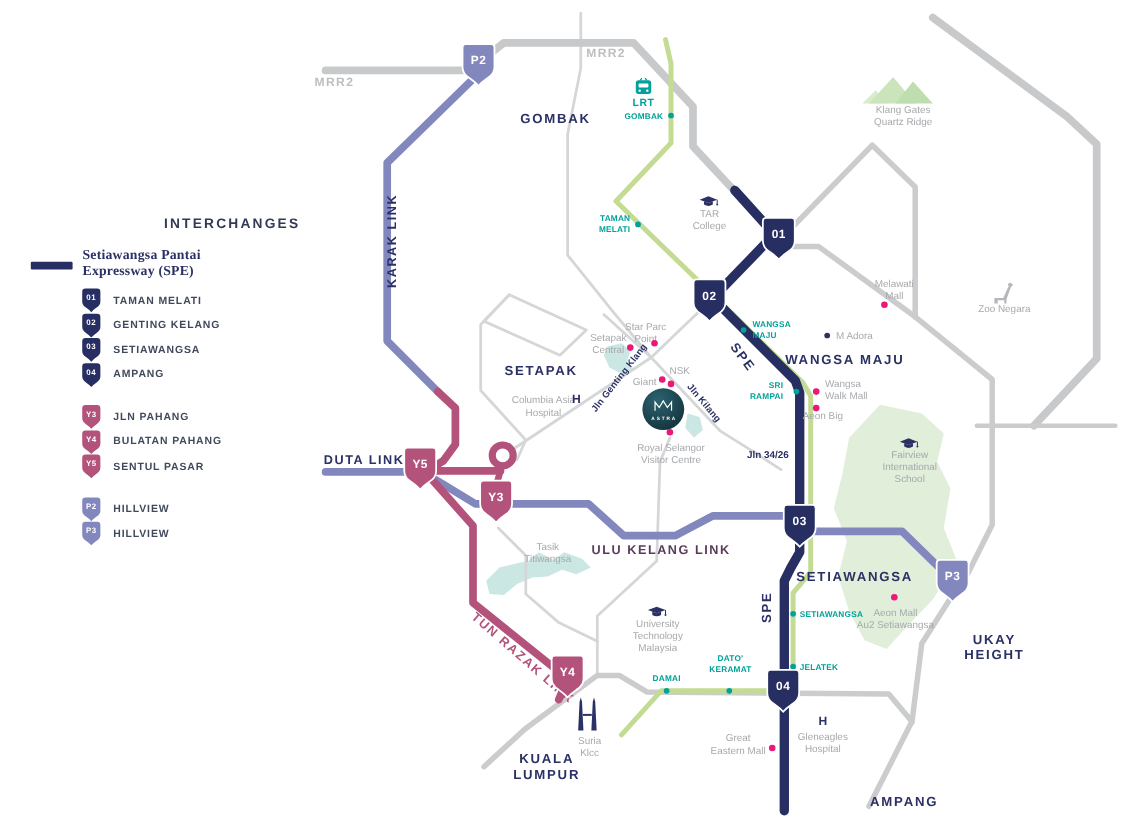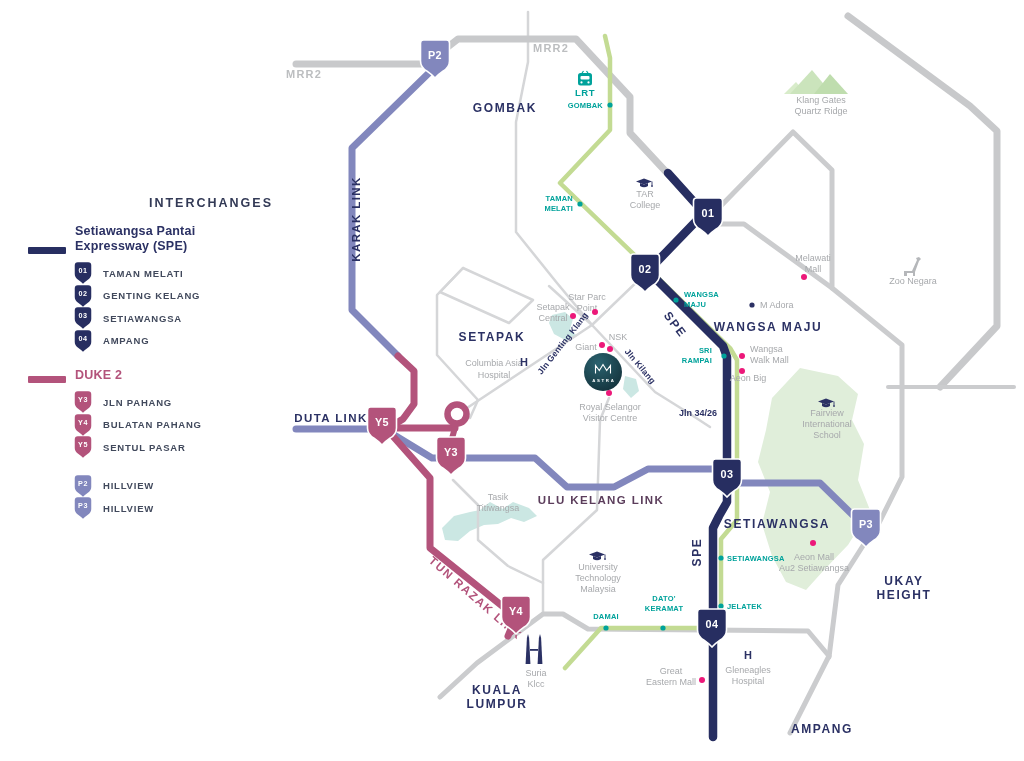--- a/index.html
+++ b/index.html
@@ -16,21 +16,21 @@
   .jln{font-weight:700;font-size:9px;fill:#2B3164;}
   .teal{font-weight:700;font-size:7.5px;fill:#00A29B;letter-spacing:0.2px;}
   .tealbig{font-weight:700;font-size:9.5px;fill:#00A29B;letter-spacing:0.5px;}
   .poi{font-size:9px;fill:#A7A9AC;}
   .hmark{font-weight:700;font-size:11px;fill:#2B3164;}
   .shieldTxt{font-weight:700;fill:#fff;letter-spacing:0.5px;}
   .logoTxt{font-weight:700;font-size:4.3px;fill:#fff;letter-spacing:1.7px;}
   .legend{position:absolute;left:28px;top:196px;width:245px;}
   .lg-title{margin:0 0 14px 47px;font-size:12.5px;font-weight:700;letter-spacing:2px;color:#333A56;text-align:right;}
   .lg-group{margin-bottom:16px;}
-  .lg-head{display:flex;align-items:flex-end;}
+  .lg-head{display:flex;align-items:center;font-family:Liberation Serif, serif;}
   .lg-swatch{width:38px;height:7px;border-radius:1px;margin:5px 9px 0 0;flex:none;}
   .lg-name{font-weight:700;font-size:12.5px;line-height:15px;letter-spacing:0.2px;}
   .lg-items{margin:8px 0 0 45px;}
   .lg-item{display:flex;align-items:center;height:22.5px;}
   .lg-item svg{flex:none;margin-right:10px;display:block;}
   .lg-label{font-size:9.5px;font-weight:700;letter-spacing:0.8px;color:#41495C;}
 </style>
 </head>
 <body>
 
@@ -255,24 +255,20 @@
             <div class="lg-item">
               <svg width="20" height="24" viewBox="-10 -12 20 24">
                 <path d="M -5.25,-10.75 L 5.25,-10.75 Q 8.25,-10.75 8.25,-7.75 L 8.25,1.075000000000001 Q 8.25,4.729999999999999 4.5375000000000005,6.879999999999999 Q 1.4849999999999999,9.030000000000001 0,10.75 Q -1.4849999999999999,9.030000000000001 -4.5375000000000005,6.879999999999999 Q -8.25,4.729999999999999 -8.25,1.075000000000001 L -8.25,-7.75 Q -8.25,-10.75 -5.25,-10.75 Z" fill="#272E61"></path>
                 <text x="0" y="-0.3" text-anchor="middle" class="shieldTxt" font-size="7.2">04</text>
               </svg>
               <span class="lg-label">AMPANG</span>
             </div>
           </div>
         </div>
         <div class="lg-group">
-          <div class="lg-head">
-            <span class="lg-swatch" style="background: rgb(179, 83, 123);"></span>
-            <div class="lg-name" style="color: rgb(179, 83, 123);">DUKE 2</div>
-          </div>
           <div class="lg-items">
             <div class="lg-item">
               <svg width="20" height="24" viewBox="-10 -12 20 24">
                 <path d="M -5.25,-10.75 L 5.25,-10.75 Q 8.25,-10.75 8.25,-7.75 L 8.25,1.075000000000001 Q 8.25,4.729999999999999 4.5375000000000005,6.879999999999999 Q 1.4849999999999999,9.030000000000001 0,10.75 Q -1.4849999999999999,9.030000000000001 -4.5375000000000005,6.879999999999999 Q -8.25,4.729999999999999 -8.25,1.075000000000001 L -8.25,-7.75 Q -8.25,-10.75 -5.25,-10.75 Z" fill="#B3537B"></path>
                 <text x="0" y="-0.3" text-anchor="middle" class="shieldTxt" font-size="7.2">Y3</text>
               </svg>
               <span class="lg-label">JLN PAHANG</span>
             </div>
             <div class="lg-item">
               <svg width="20" height="24" viewBox="-10 -12 20 24">

